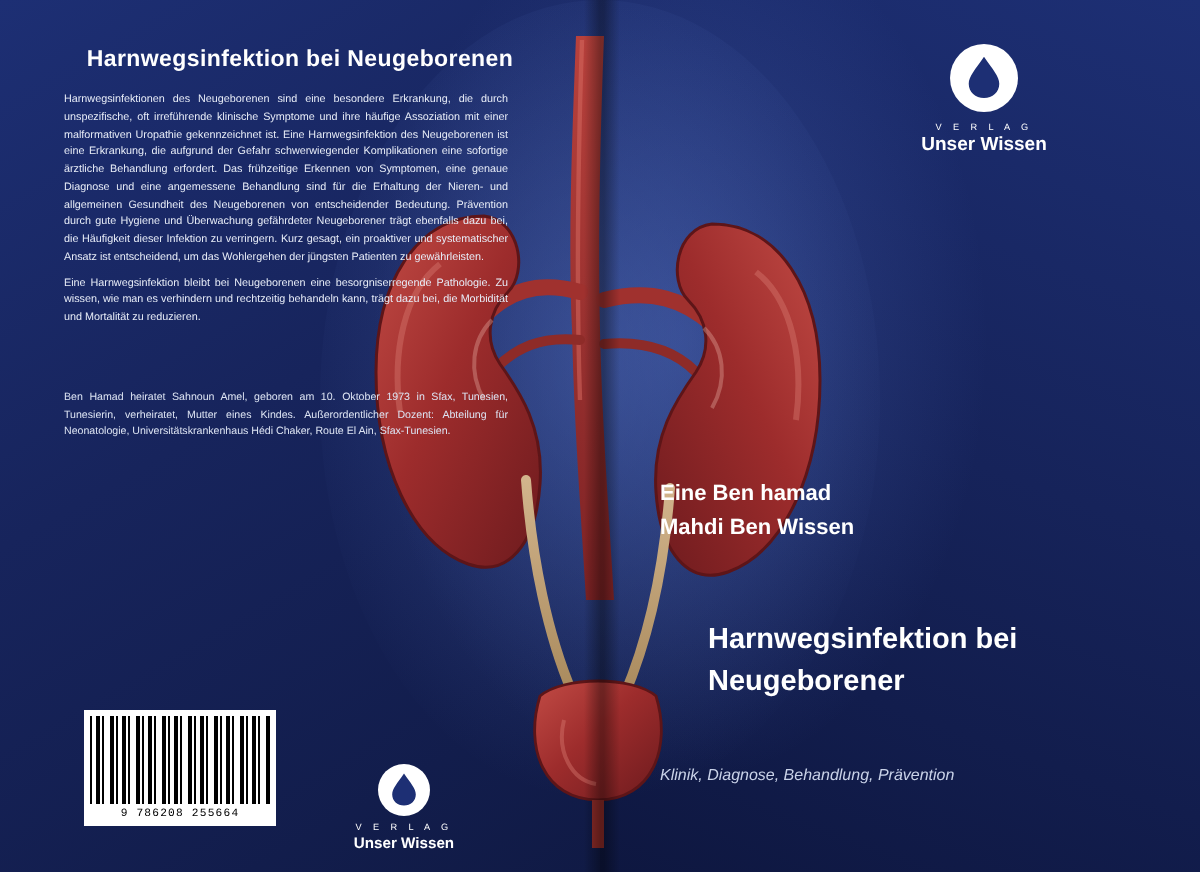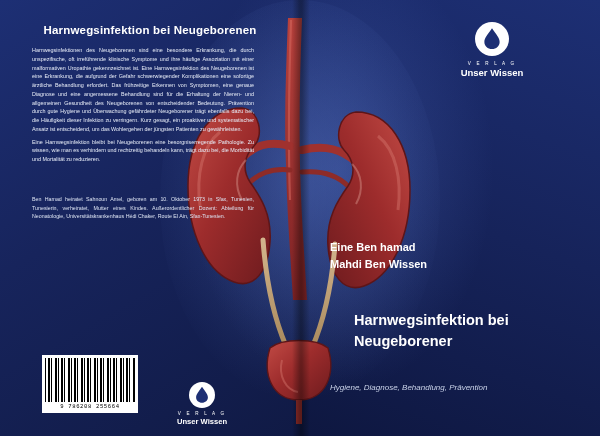--- a/index.html
+++ b/index.html
@@ -288,15 +288,15 @@
   <div class="authors">
     <div>Eine Ben hamad</div>
     <div>Mahdi Ben Wissen</div>
   </div>
 
   <div class="front-title">
     <div>Harnwegsinfektion bei</div>
     <div>Neugeborener</div>
   </div>
 
-  <div class="front-sub">Hygiene, Diagnose, Behandlung, Prävention</div>
+  <div class="front-sub">Klinik, Diagnose, Behandlung, Prävention</div>
 
 </div>
 
 </body></html>

